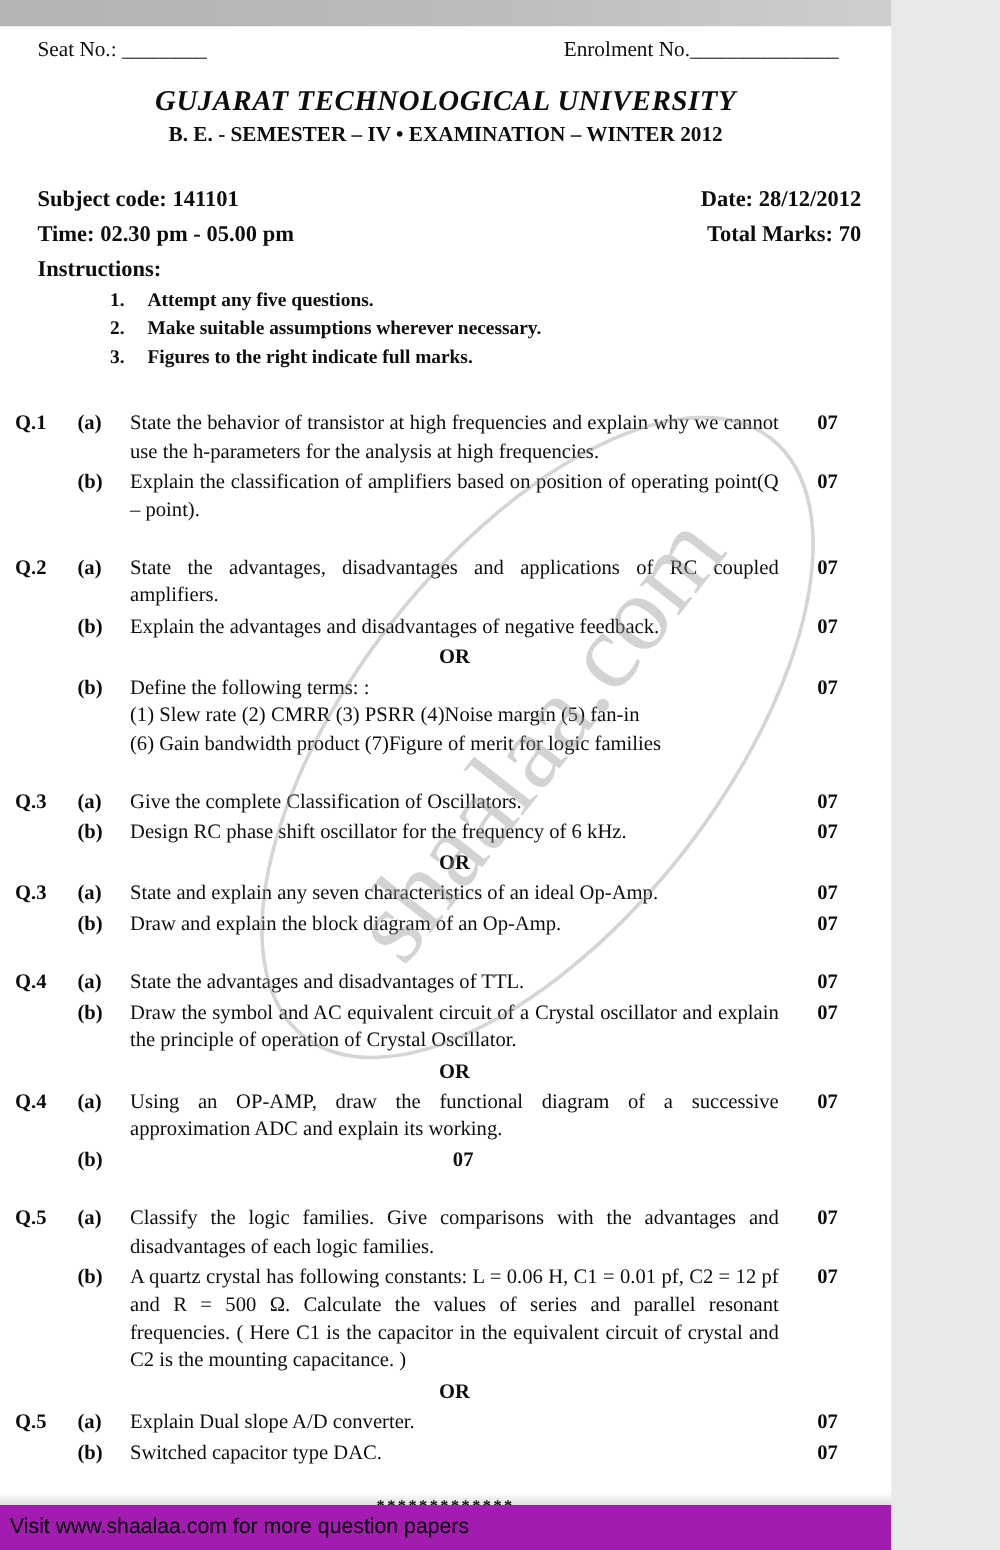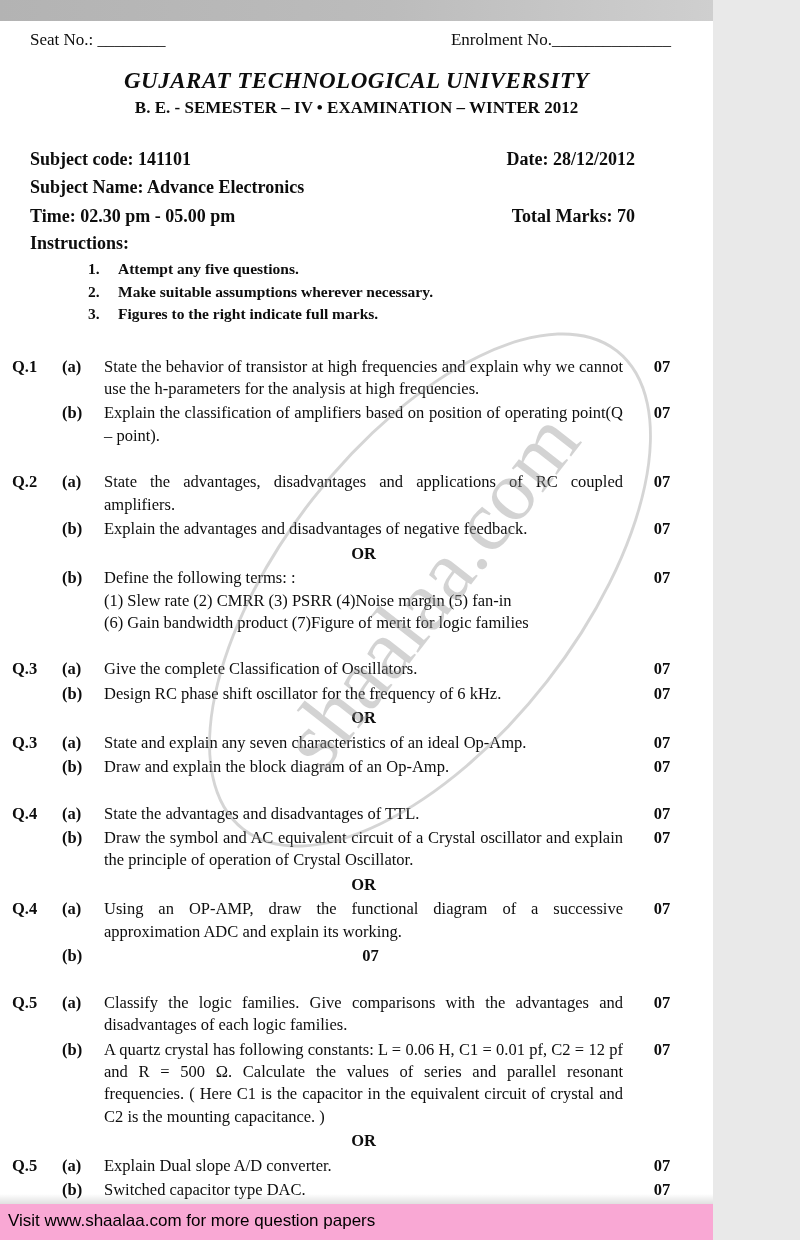--- a/index.html
+++ b/index.html
@@ -33,21 +33,21 @@
     font-size:23px; letter-spacing:0.5px;
     margin-top:18px;
     font-style:italic;
   }
   .subtitle {
     text-align:center; font-weight:bold;
     font-size:17px; margin-top:4px;
   }
   .meta {
     margin-top:30px;
-    padding:0 78px 0 30px;
+    padding:0 24px 0 30px;
     font-size:18px; font-weight:bold;
   }
   .meta-row { display:flex; justify-content:space-between; margin-bottom:5px; line-height:1.3; }
   .instructions-title { font-size:18px; font-weight:bold; padding-left:30px; margin-top:0; }
   .instr-list { margin-top:4px; padding-left:88px; font-size:15.5px; font-weight:bold; }
   .instr-item { display:flex; line-height:1.45; }
   .instr-no { width:30px; }
   .questions { margin-top:30px; padding:0 26px 0 12px; font-size:16.5px; }
   .qgroup { margin-bottom:24px; }
   .qrow {
@@ -65,21 +65,21 @@
     font-size:13px; letter-spacing:2px;
     margin-top:6px;
   }
   .footer-smudge {
     position:absolute; bottom:36px; left:0; width:100%; height:10px;
     background:linear-gradient(to bottom, rgba(0,0,0,0) 0%, rgba(0,0,0,0.12) 100%);
   }
   .footer-bar {
     position:absolute; bottom:0; left:0;
     width:100%; height:36px;
-    background:#f9a8d4;
+    background:#a21caf;
     font-family:"Liberation Sans", sans-serif;
     font-size:17px;
     padding:7px 8px;
     color:#000;
   }
   .watermark {
     position:absolute; inset:0;
     pointer-events:none; z-index:5;
   }
   .wm-ring {
@@ -111,24 +111,20 @@
 
   <div class="title">GUJARAT TECHNOLOGICAL UNIVERSITY</div>
   <div class="subtitle">B. E. - SEMESTER – IV • EXAMINATION – WINTER 2012</div>
 
   <div class="meta">
     <div class="meta-row">
       <span>Subject code: 141101</span>
       <span>Date: 28/12/2012</span>
     </div>
     <div class="meta-row">
-      <span>Subject Name: Advance Electronics</span>
-      <span></span>
-    </div>
-    <div class="meta-row">
       <span>Time: 02.30 pm - 05.00 pm</span>
       <span>Total Marks: 70</span>
     </div>
   </div>
 
   <div class="instructions-title">Instructions:</div>
   <div class="instr-list">
     <div class="instr-item">
       <span class="instr-no">1.</span>
       <span>Attempt any five questions.</span>

